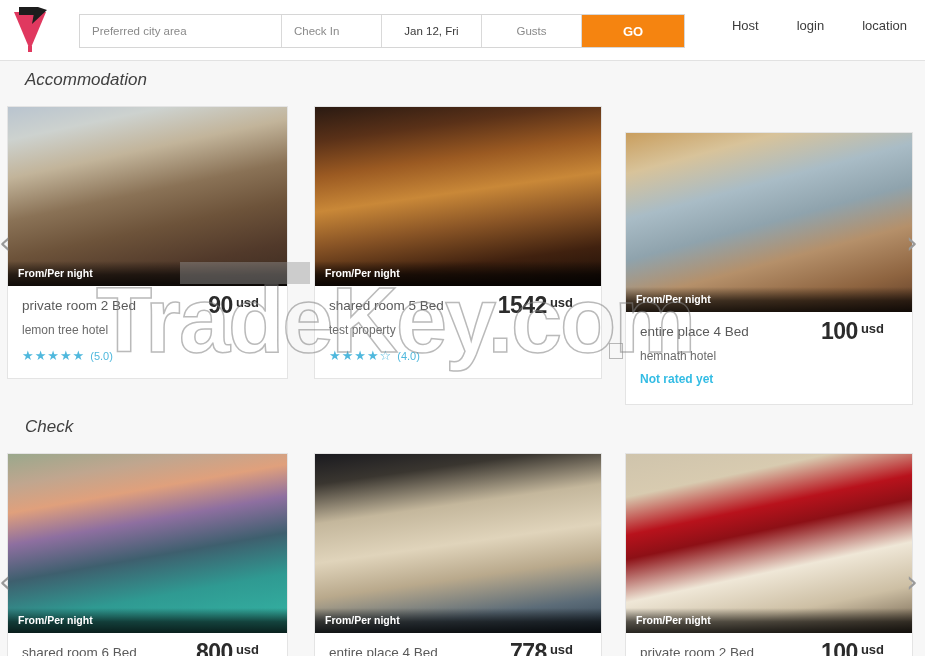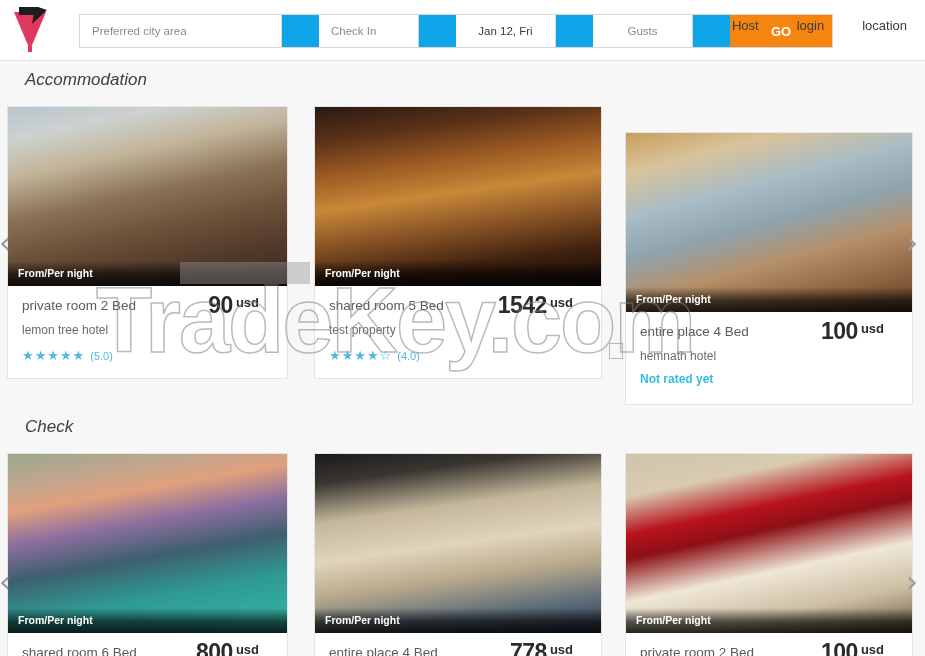--- a/index.html
+++ b/index.html
@@ -32,21 +32,20 @@
 
   .search-bar {
     position: absolute;
     left: 79px;
     top: 14px;
     height: 34px;
     display: flex;
     align-items: stretch;
     border: 1px solid #d6d6d6;
     background: #0ea5e9;
-    gap: 37px;
   }
   .search-field {
     display: flex;
     align-items: center;
     height: 100%;
     border-right: 1px solid #d9d9d9;
     font-size: 11.5px;
     color: #8a8a8a;
     padding: 0 12px;
     background: #fff;

